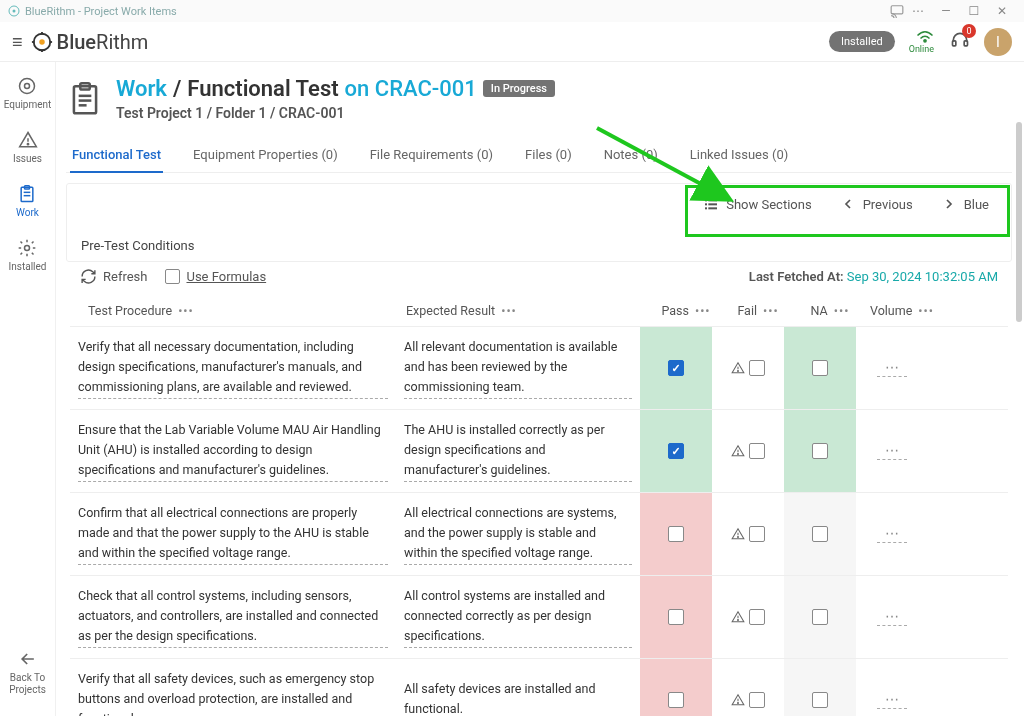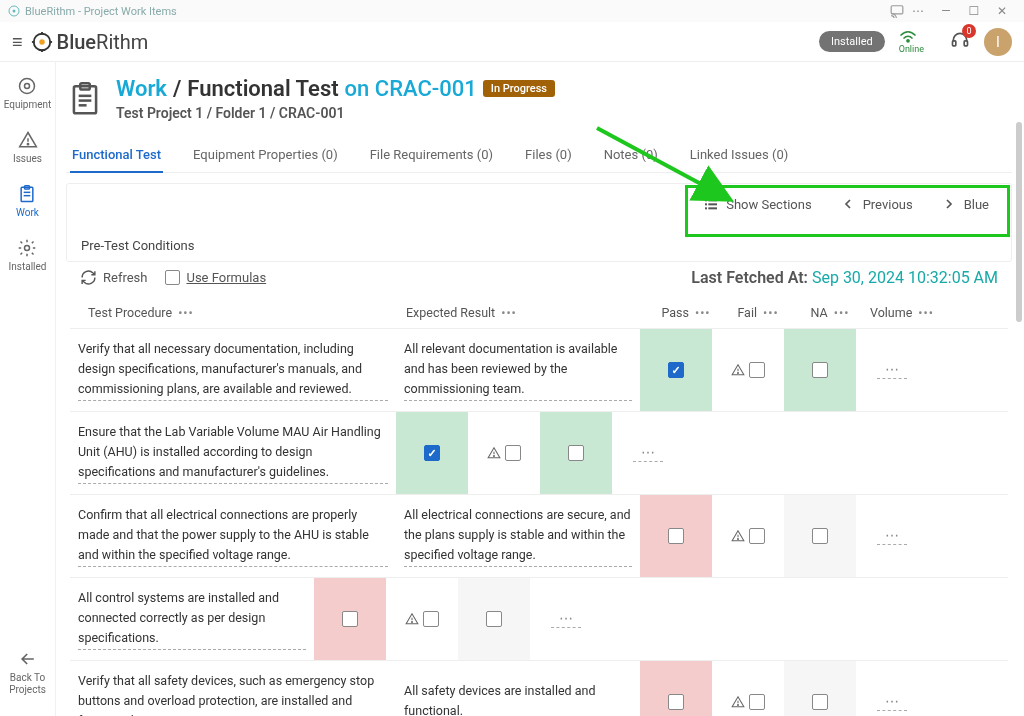--- a/index.html
+++ b/index.html
@@ -11,21 +11,21 @@
 .titlebar .logoicon { width:12px; height:12px; margin-right:5px; display:inline-block; }
 
 .topbar { height: 40px; display: flex; align-items: center; padding: 0 12px; border-bottom: 1px solid #eee; }
 .hamburger { font-size: 18px; color: #555; margin-right: 8px; cursor: pointer; }
 .brand { display: flex; align-items: center; font-size: 20px; font-weight: 500; }
 .brand .gear { width: 22px; height: 22px; margin-right: 4px; }
 .brand .blue { color: #404040; }
 .brand .rithm { color: #444; font-weight: 400; }
 .topbar .spacer { flex: 1; }
 .installed-badge { background: #737373; color: #fff; border-radius: 14px; padding: 4px 12px; font-size: 11px; margin-right: 14px; }
-.wifi { display:flex; flex-direction:column; align-items:flex-start; color:#2e8b3d; font-size:9px; margin-right:26px; }
+.wifi { display:flex; flex-direction:column; align-items:flex-end; color:#2e8b3d; font-size:9px; margin-right:16px; }
 .wifi svg { width:18px;height:14px; }
 .notif { position: relative; margin-right: 14px; }
 .notif svg { width:20px;height:20px; }
 .notif .badge { position:absolute; top:-6px; right:-6px; background:#d9372c; color:#fff; border-radius:50%; width:14px; height:14px; font-size:9px; display:flex; align-items:center; justify-content:center; }
 .avatar { width:28px; height:28px; border-radius:50%; background:#c9a36b; color:#fff; display:flex; align-items:center; justify-content:center; font-size:14px; }
 
 .layout { display:flex; height: calc(716px - 62px); }
 
 .sidebar { width:56px; display:flex; flex-direction:column; align-items:center; padding-top:14px; gap:20px; border-right:1px solid #f0f0f0; }
 .sidebar .item { display:flex; flex-direction:column; align-items:center; color:#666; font-size:10px; gap:3px; cursor:pointer; }
@@ -36,21 +36,21 @@
 .main { flex:1; overflow-y:auto; padding: 14px 12px 0 10px; position:relative; }
 
 .header-row { display:flex; align-items:flex-start; gap:12px; }
 .clipboard-icon { width:38px; height:38px; color:#555; flex-shrink:0; margin-top:4px; }
 .headings { }
 .h1 { font-size:22px; font-weight:600; display:flex; align-items:center; gap:6px; flex-wrap:wrap; }
 .h1 .work { color:#18a9d6; }
 .h1 .slash { color:#333; }
 .h1 .ft { color:#333; }
 .h1 .on { color:#18a9d6; font-weight:500; }
-.progress-badge { background:#a16207; color:#fff; border-radius:3px; padding:2px 8px; font-size:11px; font-weight:500; }
+.progress-badge { background:#737373; color:#fff; border-radius:3px; padding:2px 8px; font-size:11px; font-weight:500; }
 .breadcrumb { color:#555; font-size:14px; font-weight:600; margin-top:4px; }
 
 .tabs { display:flex; gap:28px; margin-top:18px; border-bottom:1px solid #eee; padding-left:4px; }
 .tab { padding:8px 2px 10px; font-size:13px; color:#666; cursor:pointer; position:relative; }
 .tab.active { color:#1d6acb; font-weight:500; }
 .tab.active::after { content:""; position:absolute; left:0; right:0; bottom:-1px; height:2px; background:#1d6acb; }
 
 .section-bar { border:1px solid #eee; border-radius:3px; margin-top:10px; position:relative; }
 .section-actions { display:flex; justify-content:flex-end; gap:28px; padding:12px 22px; align-items:center; }
 .action-btn { display:flex; align-items:center; gap:7px; color:#555; font-size:13px; cursor:pointer; }
@@ -59,21 +59,21 @@
 .arrow-svg { position:absolute; top:-64px; left:520px; pointer-events:none; }
 
 .pre-test-label { padding:14px 14px 8px; color:#444; font-size:13px; }
 
 .toolbar-row { display:flex; align-items:center; padding:6px 14px 10px; gap:18px; }
 .refresh-btn { display:flex; align-items:center; gap:6px; color:#555; cursor:pointer; font-size:13px; }
 .refresh-btn svg { width:17px; height:17px; }
 .use-formulas { display:flex; align-items:center; gap:6px; color:#555; font-size:13px; cursor:pointer;text-decoration:underline; }
 .chk { width:15px; height:15px; border:1.5px solid #888; border-radius:2px; display:inline-block; }
 .toolbar-row .spacer { flex:1; }
-.last-fetched { font-size:16px; color:#555; font-weight:600;padding-left:38px; }
+.last-fetched { font-size:13px; color:#555; font-weight:600;padding-left:38px; }
 .last-fetched .ts { color:#18a9a9; font-weight:400; }
 
 .table-wrap { padding:0 4px; }
 .thead { display:flex; align-items:center; padding:8px 10px; color:#555; font-size:12.5px; }
 .thead .dots, .col-head .dots { color:#888; margin-left:6px; letter-spacing:1px; }
 .col-proc { width:326px; padding-left:8px; }
 .col-exp { width:244px; }
 .col-pfn { width:72px; text-align:center; }
 .col-notes { width:72px; text-align:center; }
 
@@ -315,20 +315,23 @@
               <span class="checkbox"></span>
             </div>
             <div class="cell col-notes notes-cell">
               <span class="notes-icon">⋯</span>
             </div>
           </div>
           <div class="row">
             <div class="cell col-proc">
               <span class="underlined">Ensure that the Lab Variable Volume MAU Air Handling Unit (AHU) is installed according to design specifications and manufacturer's guidelines.</span>
             </div>
+            <div class="cell col-exp">
+              <span class="underlined">The AHU is installed correctly as per design specifications and manufacturer's guidelines.</span>
+            </div>
             <div class="cell col-pfn cell-check pass ok">
               <span class="checkbox checked"></span>
             </div>
             <div class="cell col-pfn cell-fail">
               <svg class="warn-ico" viewBox="0 0 24 24" fill="none" stroke="#666" stroke-width="1.8">
                 <path d="M12 3 L22 20 H2 Z"></path>
                 <line x1="12" y1="10" x2="12" y2="14"></line>
                 <circle cx="12" cy="17" r="0.8" fill="#666"></circle>
               </svg>
               <span class="checkbox"></span>
@@ -338,41 +341,44 @@
             </div>
             <div class="cell col-notes notes-cell">
               <span class="notes-icon">⋯</span>
             </div>
           </div>
           <div class="row">
             <div class="cell col-proc">
               <span class="underlined">Confirm that all electrical connections are properly made and that the power supply to the AHU is stable and within the specified voltage range.</span>
             </div>
             <div class="cell col-exp">
-              <span class="underlined">All electrical connections are secure, and the plans supply is stable and within the specified voltage range.</span>
+              <span class="underlined">All electrical connections are systems, and the power supply is stable and within the specified voltage range.</span>
             </div>
             <div class="cell col-pfn cell-check pass">
               <span class="checkbox"></span>
             </div>
             <div class="cell col-pfn cell-fail">
               <svg class="warn-ico" viewBox="0 0 24 24" fill="none" stroke="#666" stroke-width="1.8">
                 <path d="M12 3 L22 20 H2 Z"></path>
                 <line x1="12" y1="10" x2="12" y2="14"></line>
                 <circle cx="12" cy="17" r="0.8" fill="#666"></circle>
               </svg>
               <span class="checkbox"></span>
             </div>
             <div class="cell col-pfn cell-check na">
               <span class="checkbox"></span>
             </div>
             <div class="cell col-notes notes-cell">
               <span class="notes-icon">⋯</span>
             </div>
           </div>
           <div class="row">
+            <div class="cell col-proc">
+              <span class="underlined">Check that all control systems, including sensors, actuators, and controllers, are installed and connected as per the design specifications.</span>
+            </div>
             <div class="cell col-exp">
               <span class="underlined">All control systems are installed and connected correctly as per design specifications.</span>
             </div>
             <div class="cell col-pfn cell-check pass">
               <span class="checkbox"></span>
             </div>
             <div class="cell col-pfn cell-fail">
               <svg class="warn-ico" viewBox="0 0 24 24" fill="none" stroke="#666" stroke-width="1.8">
                 <path d="M12 3 L22 20 H2 Z"></path>
                 <line x1="12" y1="10" x2="12" y2="14"></line>

